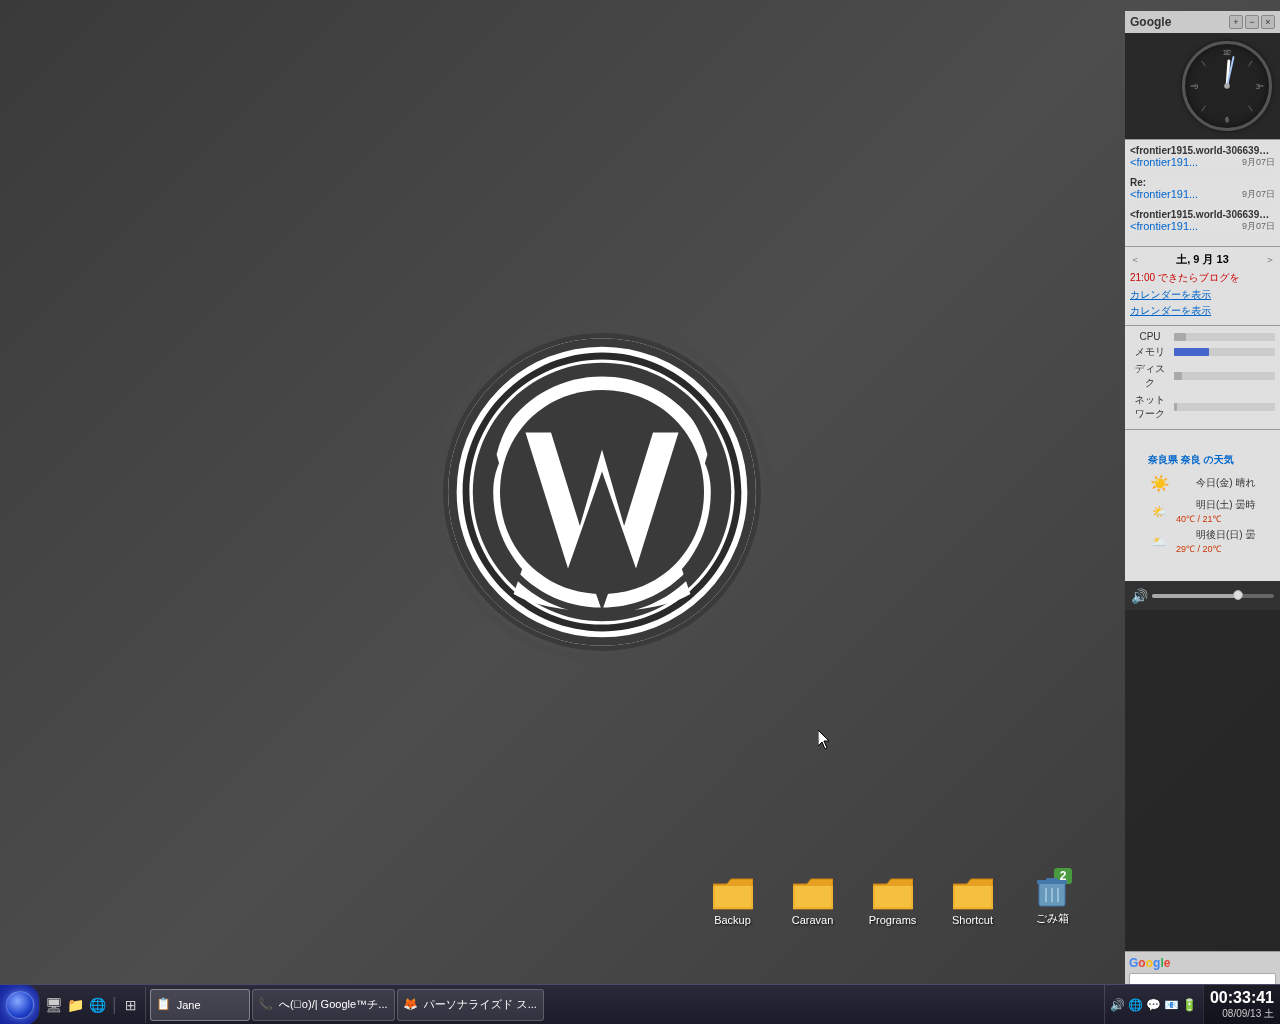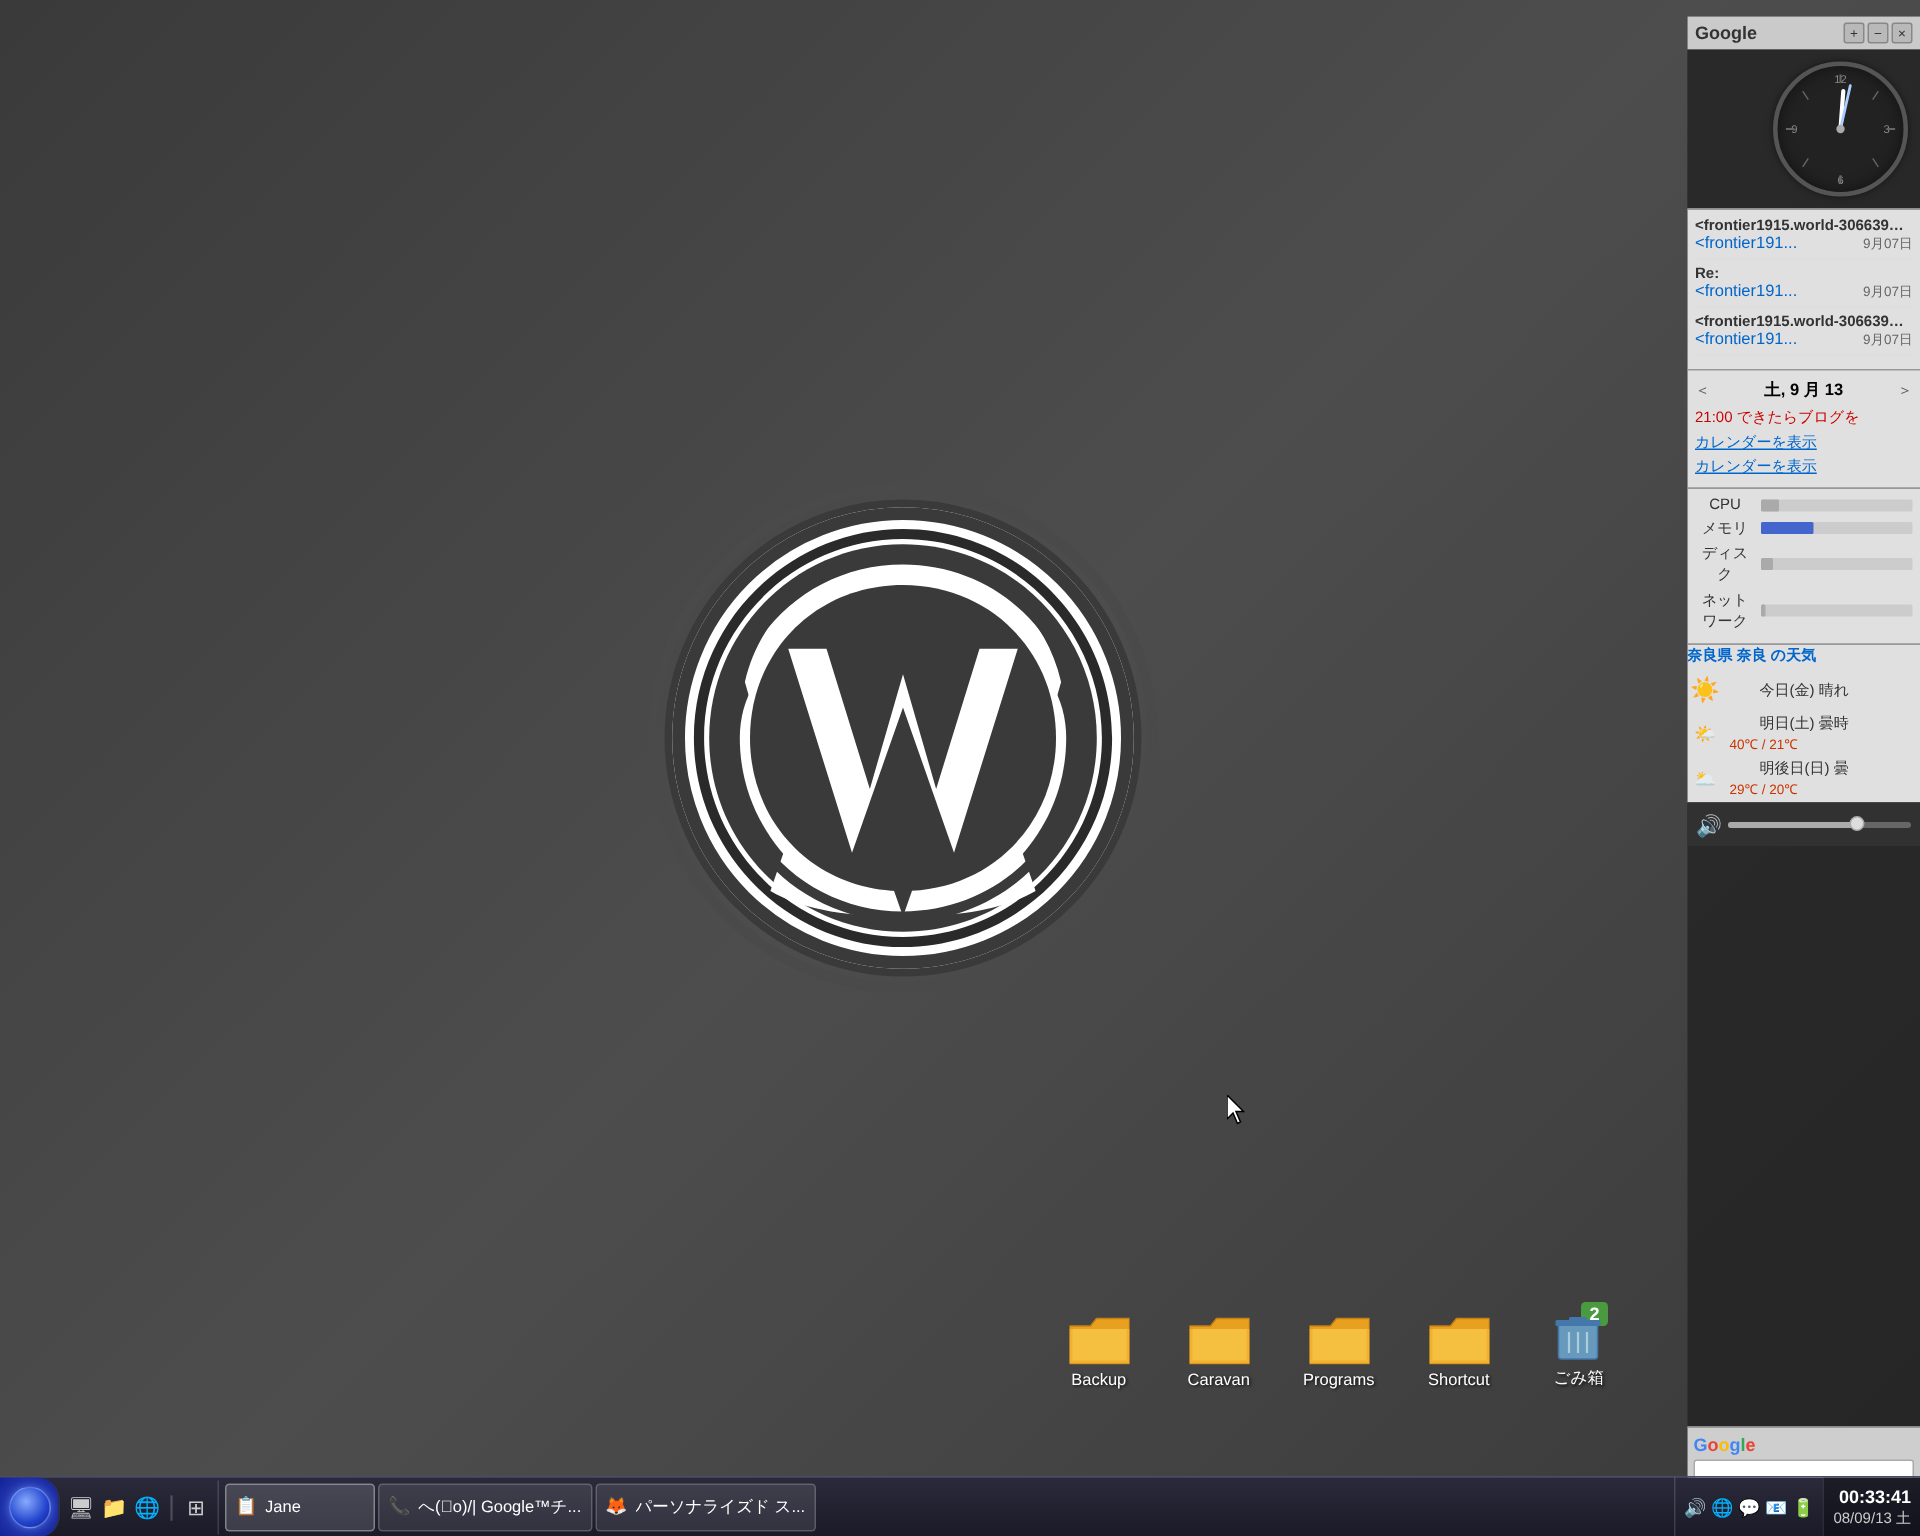--- a/index.html
+++ b/index.html
@@ -233,21 +233,21 @@
       position: relative;
     }
     .perf-bar-fill {
       height: 100%;
       border-radius: 1px;
     }
 
     
     .weather-widget {
       background: rgba(240,240,240,0.92);
-      padding: 0;
+      padding: 23px;
       font-size: 10px;
       border-top: 1px solid #999;
     }
     .weather-title {
       color: #0066cc;
       font-size: 10px;
       font-weight: bold;
       margin-bottom: 4px;
     }
     .weather-row {
@@ -437,21 +437,21 @@
       height: 40px;
       display: flex;
       flex-direction: column;
       justify-content: center;
       align-items: flex-end;
       border-left: 1px solid rgba(255,255,255,0.1);
       color: white;
       font-size: 11px;
     }
     .taskbar-time {
-      font-size: 12px;
+      font-size: 16px;
       font-weight: bold;
     }
     .taskbar-date {
       font-size: 10px;
       color: #ccc;
     }
 
     
     .google-search-widget {
       position: absolute;

